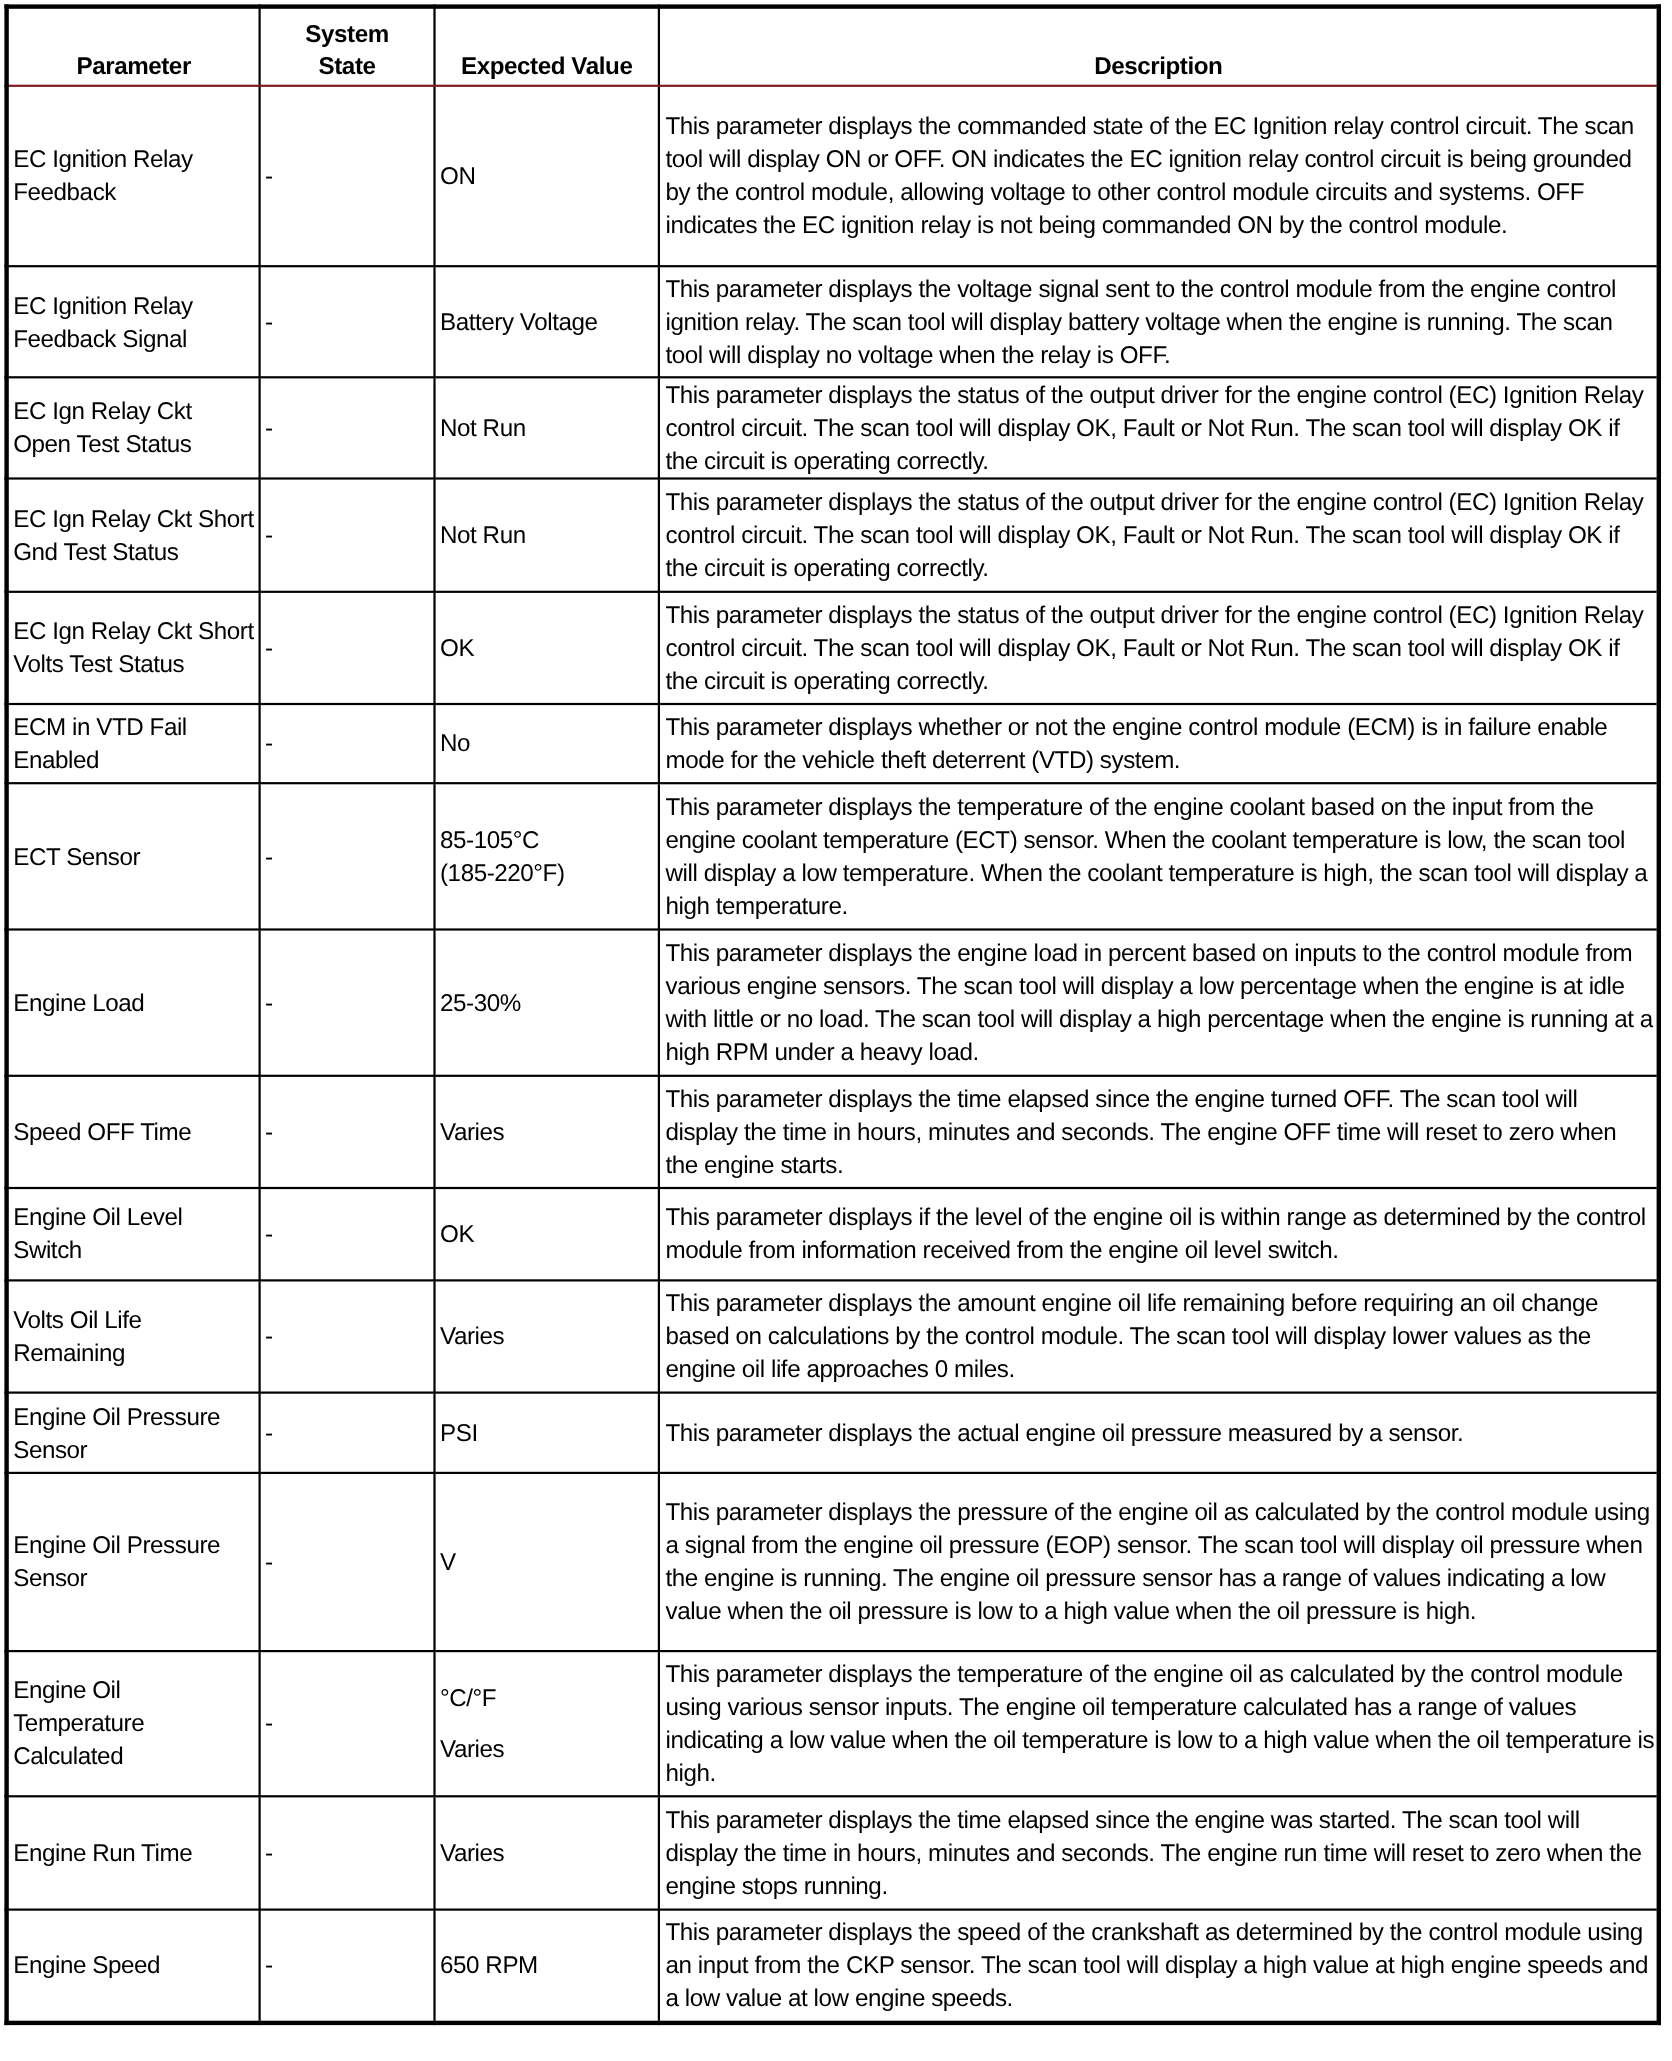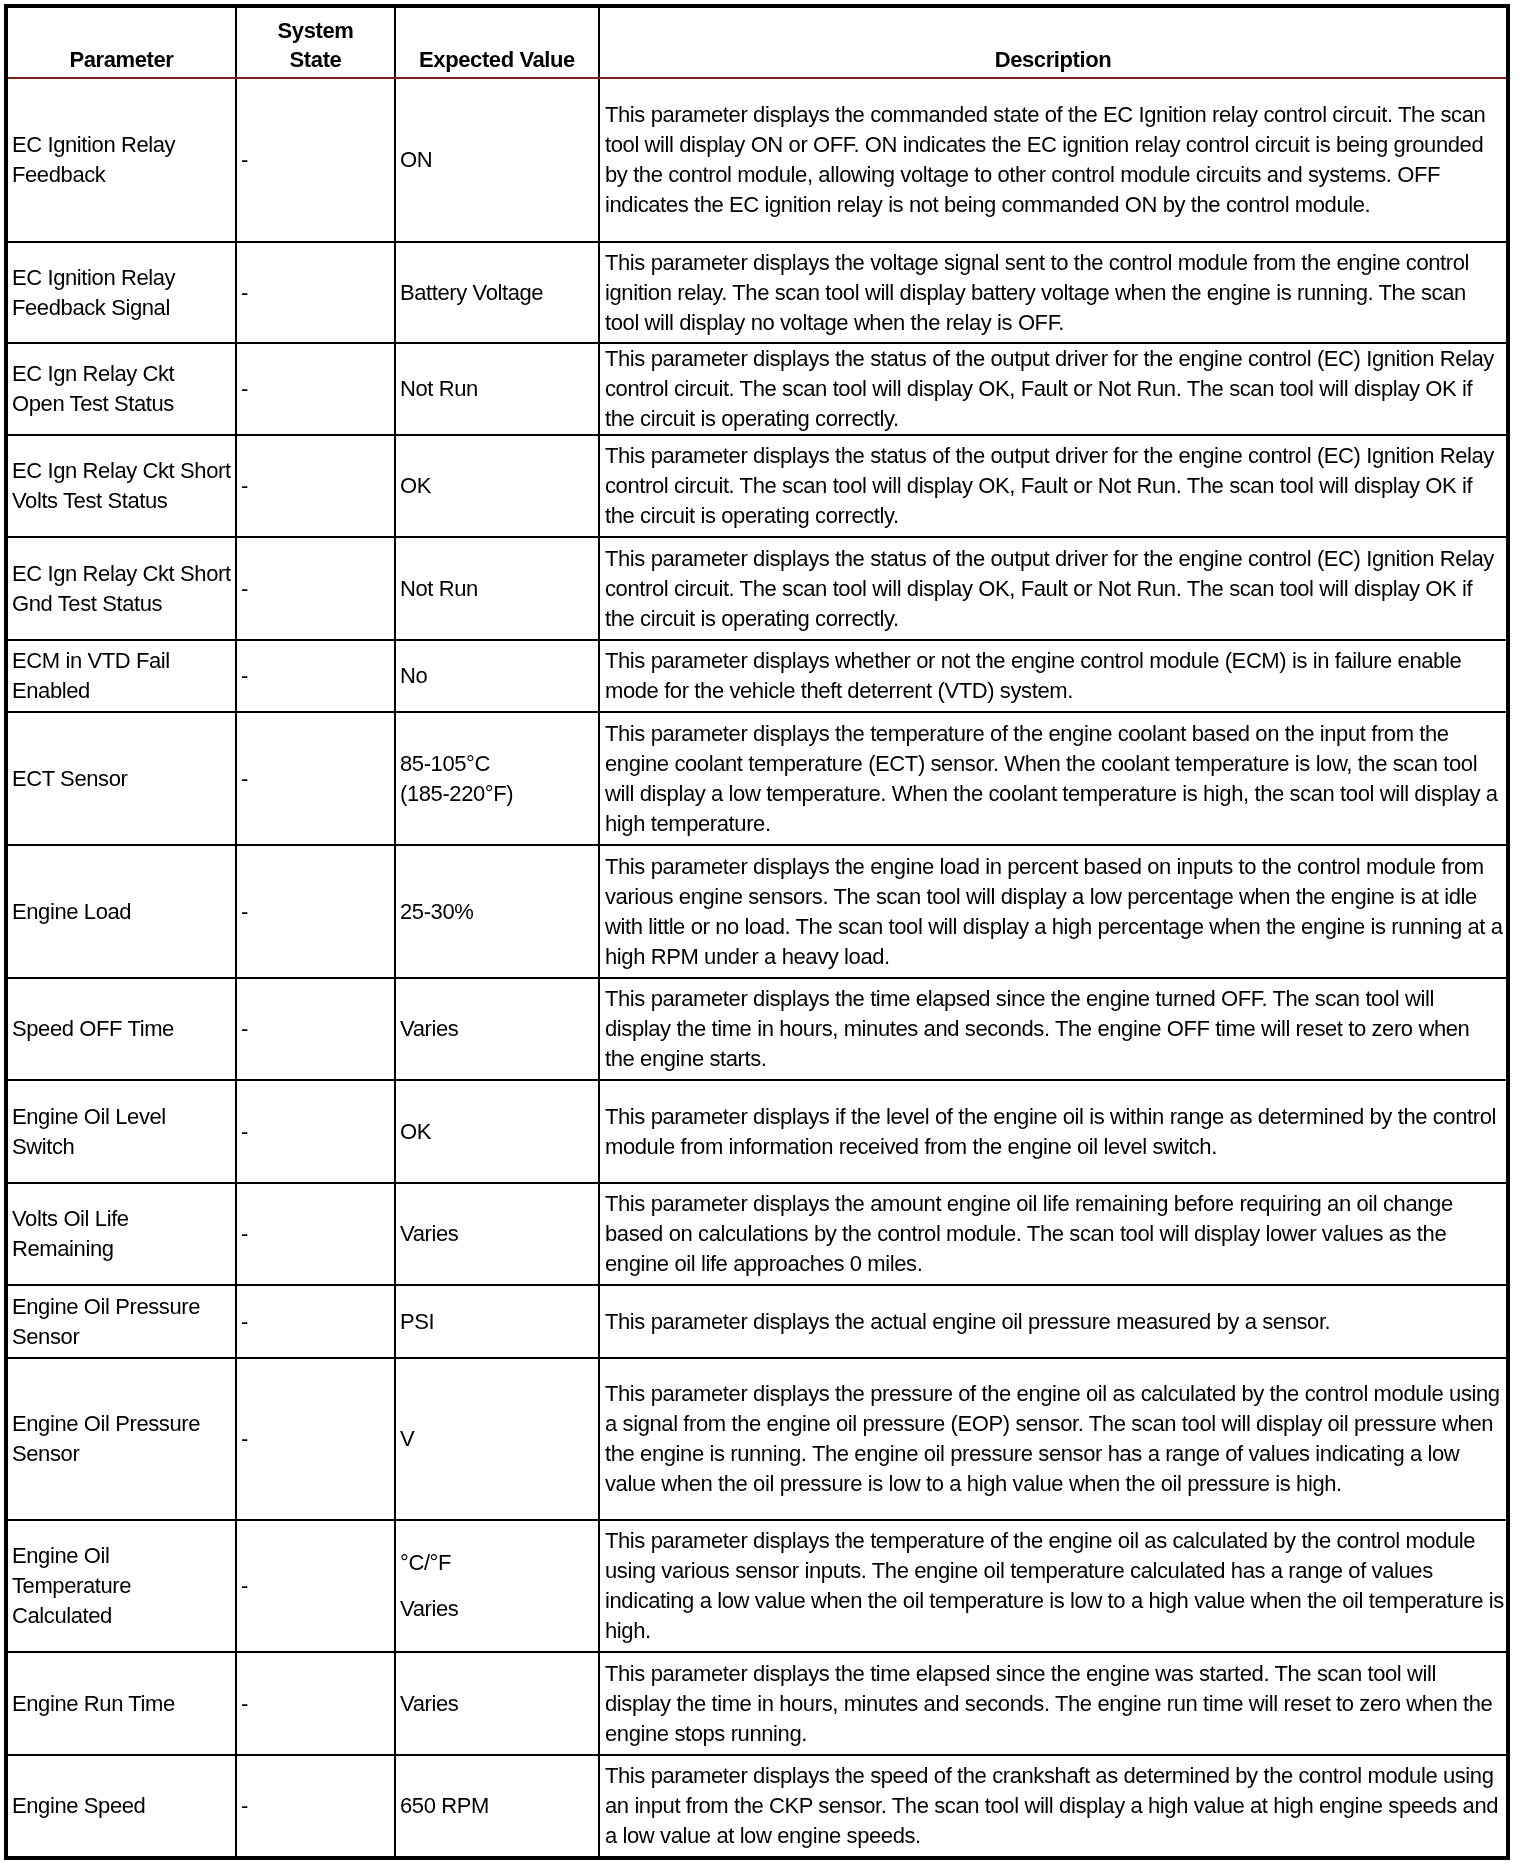--- a/index.html
+++ b/index.html
@@ -75,33 +75,33 @@
         <td class="desc">This parameter displays the voltage signal sent to the control module from the engine control ignition relay. The scan tool will display battery voltage when the engine is running. The scan tool will display no voltage when the relay is OFF.</td>
       </tr>
       <tr style="height: 90px;">
         <td>EC Ign Relay Ckt Open Test Status</td>
         <td>-</td>
         <td class="ev">
           <span class="line">Not Run</span>
         </td>
         <td class="desc">This parameter displays the status of the output driver for the engine control (EC) Ignition Relay control circuit. The scan tool will display OK, Fault or Not Run. The scan tool will display OK if the circuit is operating correctly.</td>
       </tr>
+      <tr style="height: 103px;">
+        <td>EC Ign Relay Ckt Short Gnd Test Status</td>
+        <td>-</td>
+        <td class="ev">
+          <span class="line">Not Run</span>
+        </td>
+        <td class="desc">This parameter displays the status of the output driver for the engine control (EC) Ignition Relay control circuit. The scan tool will display OK, Fault or Not Run. The scan tool will display OK if the circuit is operating correctly.</td>
+      </tr>
       <tr style="height: 102px;">
         <td>EC Ign Relay Ckt Short Volts Test Status</td>
         <td>-</td>
         <td class="ev">
           <span class="line">OK</span>
-        </td>
-        <td class="desc">This parameter displays the status of the output driver for the engine control (EC) Ignition Relay control circuit. The scan tool will display OK, Fault or Not Run. The scan tool will display OK if the circuit is operating correctly.</td>
-      </tr>
-      <tr style="height: 103px;">
-        <td>EC Ign Relay Ckt Short Gnd Test Status</td>
-        <td>-</td>
-        <td class="ev">
-          <span class="line">Not Run</span>
         </td>
         <td class="desc">This parameter displays the status of the output driver for the engine control (EC) Ignition Relay control circuit. The scan tool will display OK, Fault or Not Run. The scan tool will display OK if the circuit is operating correctly.</td>
       </tr>
       <tr style="height: 72px;">
         <td>ECM in VTD Fail Enabled</td>
         <td>-</td>
         <td class="ev">
           <span class="line">No</span>
         </td>
         <td class="desc">This parameter displays whether or not the engine control module (ECM) is in failure enable mode for the vehicle theft deterrent (VTD) system.</td>
@@ -124,21 +124,21 @@
         <td class="desc">This parameter displays the engine load in percent based on inputs to the control module from various engine sensors. The scan tool will display a low percentage when the engine is at idle with little or no load. The scan tool will display a high percentage when the engine is running at a high RPM under a heavy load.</td>
       </tr>
       <tr style="height: 102px;">
         <td>Speed OFF Time</td>
         <td>-</td>
         <td class="ev">
           <span class="line">Varies</span>
         </td>
         <td class="desc">This parameter displays the time elapsed since the engine turned OFF. The scan tool will display the time in hours, minutes and seconds. The engine OFF time will reset to zero when the engine starts.</td>
       </tr>
-      <tr style="height: 103px;">
+      <tr style="height: 84px;">
         <td>Engine Oil Level Switch</td>
         <td>-</td>
         <td class="ev">
           <span class="line">OK</span>
         </td>
         <td class="desc">This parameter displays if the level of the engine oil is within range as determined by the control module from information received from the engine oil level switch.</td>
       </tr>
       <tr style="height: 102px;">
         <td>Volts Oil Life Remaining</td>
         <td>-</td>

